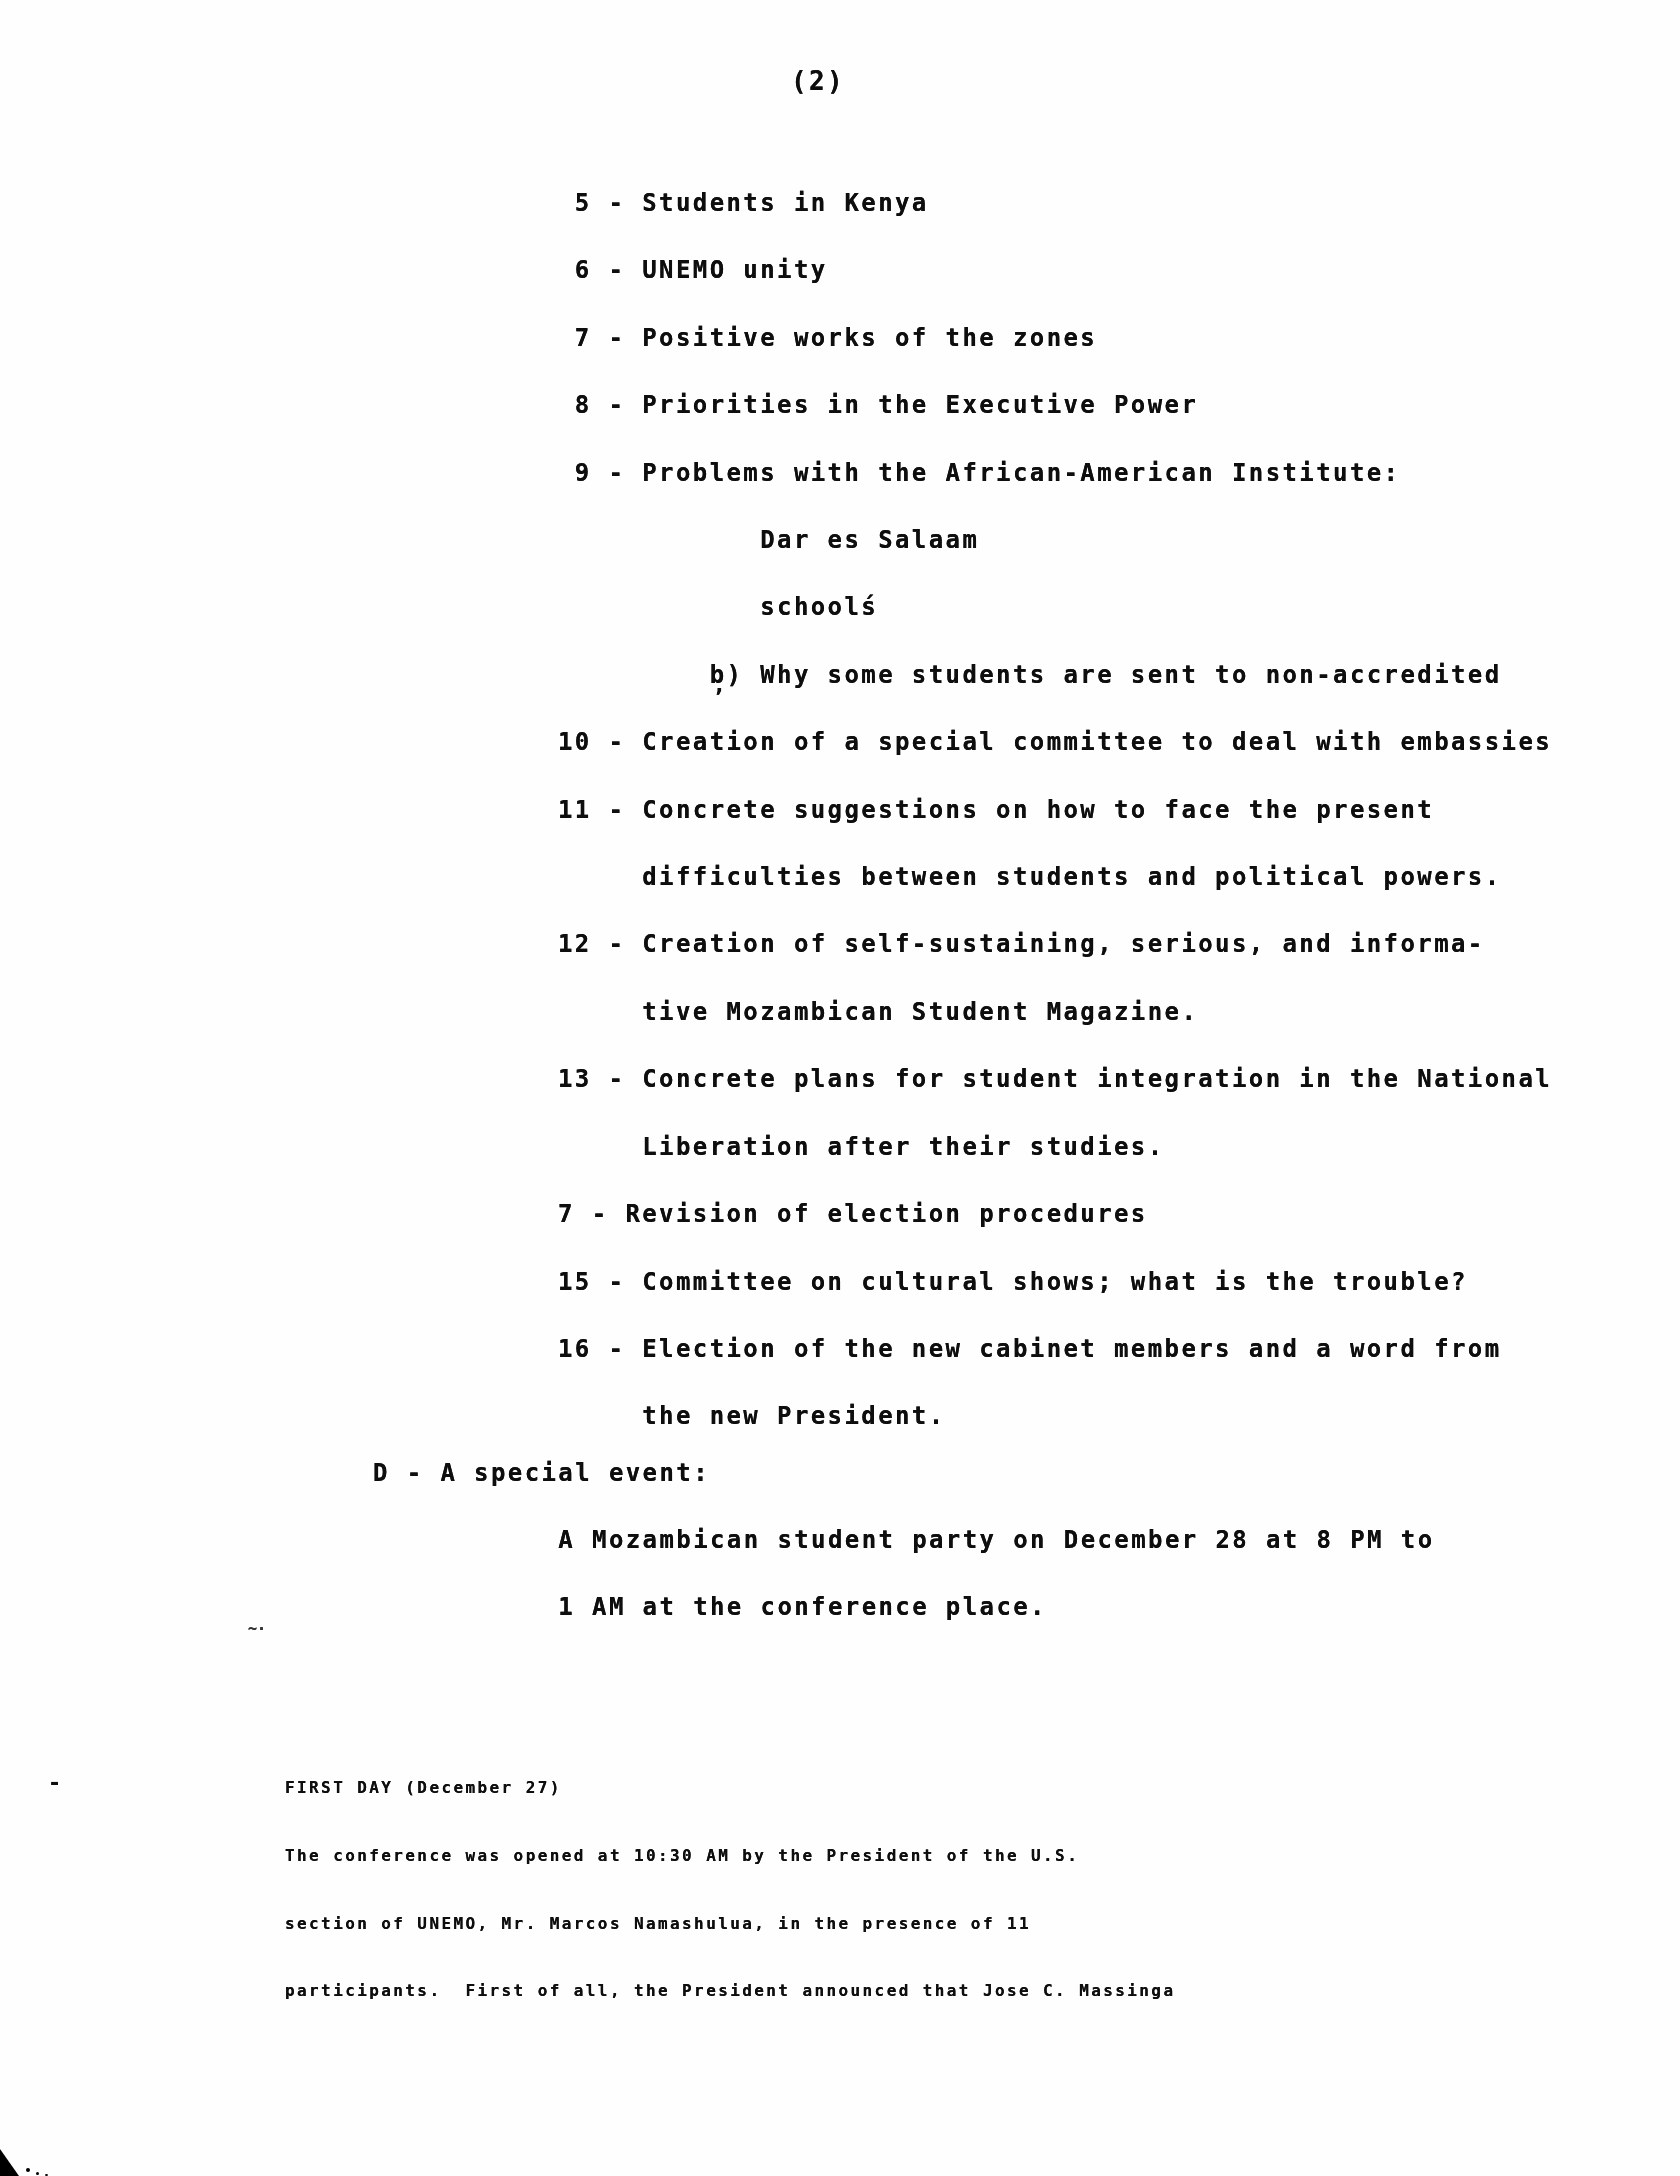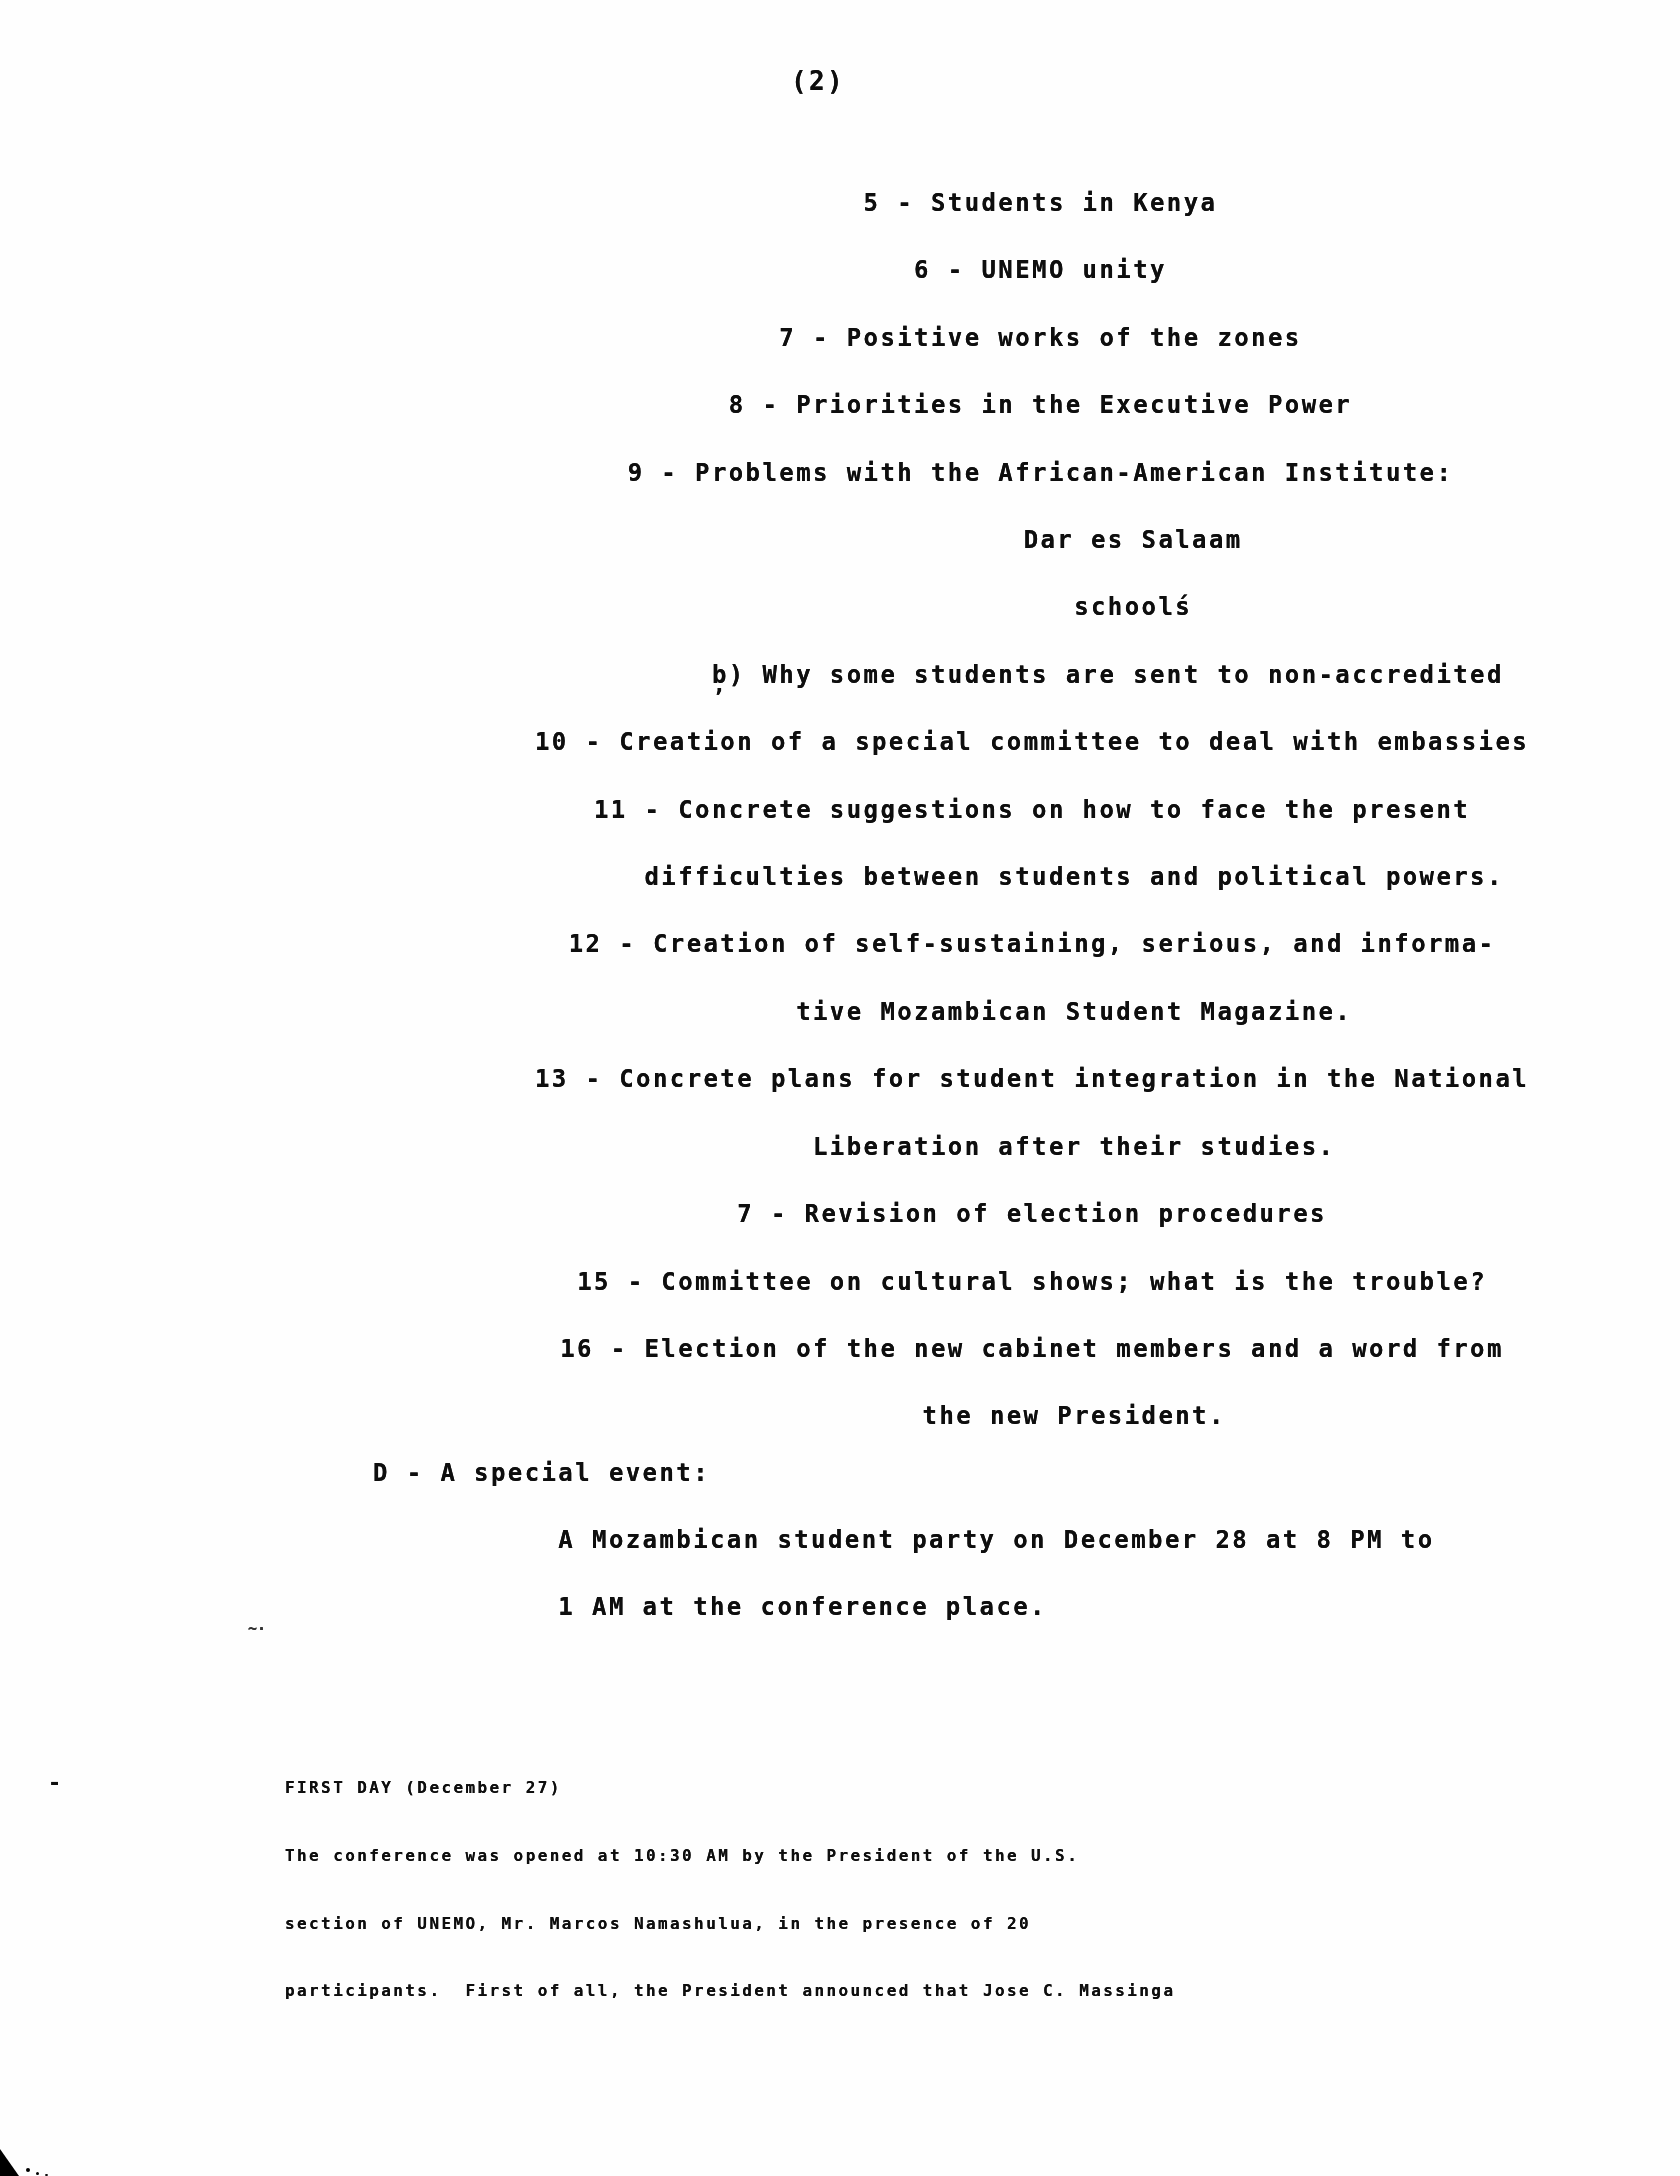--- a/index.html
+++ b/index.html
@@ -13,22 +13,22 @@
     font-weight:700;
     color:#0e0e0e;
     text-shadow:0 0 0.6px rgba(0,0,0,0.85);
   }
   .line{white-space:pre;}
   .pagenum{
     position:absolute;left:791px;top:66px;
     font-size:26px;letter-spacing:2.4px;white-space:pre;
   }
   .agenda{
-    position:absolute;left:535px;top:170px;
-    font-size:24px;letter-spacing:2.4px;line-height:67.4px;text-align:center;
+    position:absolute;left:558px;top:170px;
+    font-size:24px;letter-spacing:2.4px;line-height:67.4px;
   }
   .event-block{
     position:absolute;left:373px;top:1440px;
     font-size:24px;letter-spacing:2.4px;line-height:67px;
   }
   .firstday-block{
     position:absolute;left:285px;top:1754px;
     font-size:16px;letter-spacing:2.4px;line-height:67.8px;
   }
   .stray-apostrophe{
@@ -85,21 +85,21 @@
 
   <div class="event-block">
       <div class="line">D - A special event:</div>
       <div class="line">           A Mozambican student party on December 28 at 8 PM to</div>
       <div class="line">           1 AM at the conference place.</div>
     </div>
 
   <div class="firstday-block">
       <div class="line">FIRST DAY (December 27)</div>
       <div class="line">The conference was opened at 10:30 AM by the President of the U.S.</div>
-      <div class="line">section of UNEMO, Mr. Marcos Namashulua, in the presence of 20</div>
+      <div class="line">section of UNEMO, Mr. Marcos Namashulua, in the presence of 11</div>
       <div class="line">participants.  First of all, the President announced that Jose C. Massinga</div>
     </div>
 
   <div class="stray-apostrophe">’</div>
 
   <div class="stray-tilde">~·</div>
 
   <div class="stray-dash">-</div>
 
   <div class="corner-wedge"></div>

